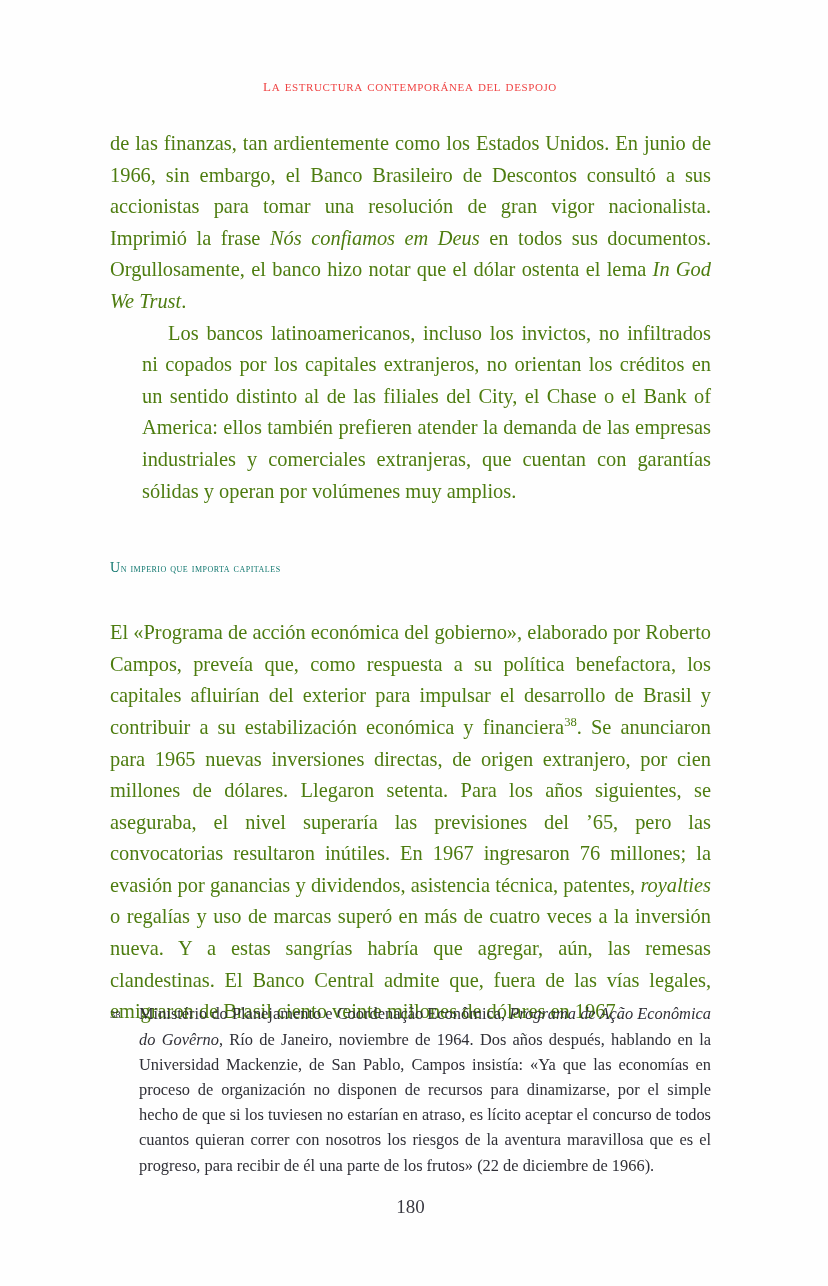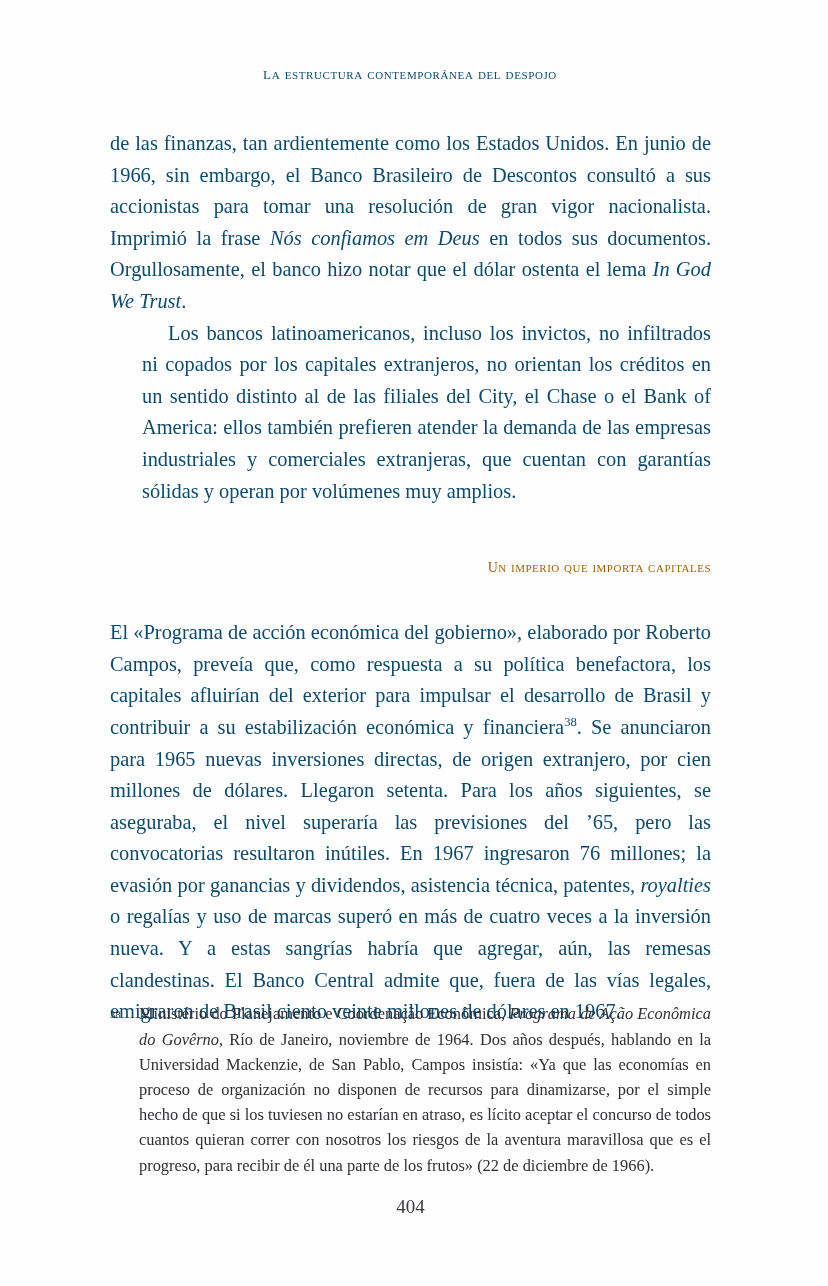--- a/index.html
+++ b/index.html
@@ -19,27 +19,27 @@
 
   .page {
     position: absolute;
     inset: 0;
     background: #fefefe;
   }
 
   
   .running-head {
     position: absolute;
-    top: 62px;
+    top: 74px;
     left: 110px;
     width: 600px;
     text-align: center;
     font-size: 15.5px;
     letter-spacing: 0.6px;
-    color: #0c4a6e;
+    color: #ef4444;
     font-variant: small-caps;
     text-transform: lowercase;
     white-space: nowrap;
   }
   .running-head::first-letter {
     font-size: 19px;
   }
 
   
   .column {
@@ -48,40 +48,39 @@
     left: 110px;
     width: 601px;
   }
 
   p.body {
     margin: 0;
     font-size: 20.4px;
     line-height: 31.6px;
     text-align: justify;
     text-justify: inter-word;
-    color: #0c4a6e;
+    color: #4d7c0f;
     hyphens: none;
   }
   p.body.indent {
     text-indent: 26px;
     margin-left: 32px;
   }
 
   
   .section-heading {
     margin: 0;
     padding: 0;
     font-weight: normal;
-    font-size: 15px;
+    font-size: 12px;
     letter-spacing: 0.5px;
-    color: #a16207;
+    color: #0f766e;
     font-variant: small-caps;
     text-transform: lowercase;
     white-space: nowrap;
-    text-align: right;
   }
   .section-heading::first-letter {
     font-size: 20px;
   }
   .gap-before-heading { height: 47px; }
   .gap-after-heading  { height: 40px; }
 
   i, .ital { font-style: italic; }
 
   sup.fn-ref {
@@ -145,15 +144,15 @@
     <div class="gap-after-heading"></div>
 
     <p class="body"><span>El «Programa de acción económica del gobierno», elaborado por Roberto Campos, preveía que, como respuesta a su política benefactora, los capitales afluirían del exterior para impulsar el desarrollo de Brasil y contribuir a su estabilización económica y financiera</span><sup class="fn-ref">38</sup><span>. Se anunciaron para 1965 nuevas inversiones directas, de origen extranjero, por cien millones de dólares. Llegaron setenta. Para los años siguientes, se aseguraba, el nivel superaría las previsiones del ’65, pero las convocatorias resultaron inútiles. En 1967 ingresaron 76 millones; la evasión por ganancias y dividendos, asistencia técnica, patentes, </span><i>royalties</i><span> o regalías y uso de marcas superó en más de cuatro veces a la inversión nueva. Y a estas sangrías habría que agregar, aún, las remesas clandestinas. El Banco Central admite que, fuera de las vías legales, emigraron de Brasil ciento veinte millones de dólares en 1967.</span></p>
 
   </div>
 
   <div class="footnote-area">
     <p class="footnote"><span class="marker">38</span><span>Ministério do Planejamento e Coordenação Econômica, </span><i>Programa de Ação Econômica do Govêrno</i><span>, Río de Janeiro, noviembre de 1964. Dos años después, hablando en la Universidad Mackenzie, de San Pablo, Campos insistía: «Ya que las economías en proceso de organización no disponen de recursos para dinamizarse, por el simple hecho de que si los tuviesen no estarían en atraso, es lícito aceptar el concurso de todos cuantos quieran correr con nosotros los riesgos de la aventura maravillosa que es el progreso, para recibir de él una parte de los frutos» (22 de diciembre de 1966).</span></p>
   </div>
 
-  <div class="folio">404</div>
+  <div class="folio">180</div>
 
 </div>
 
 </body></html>

